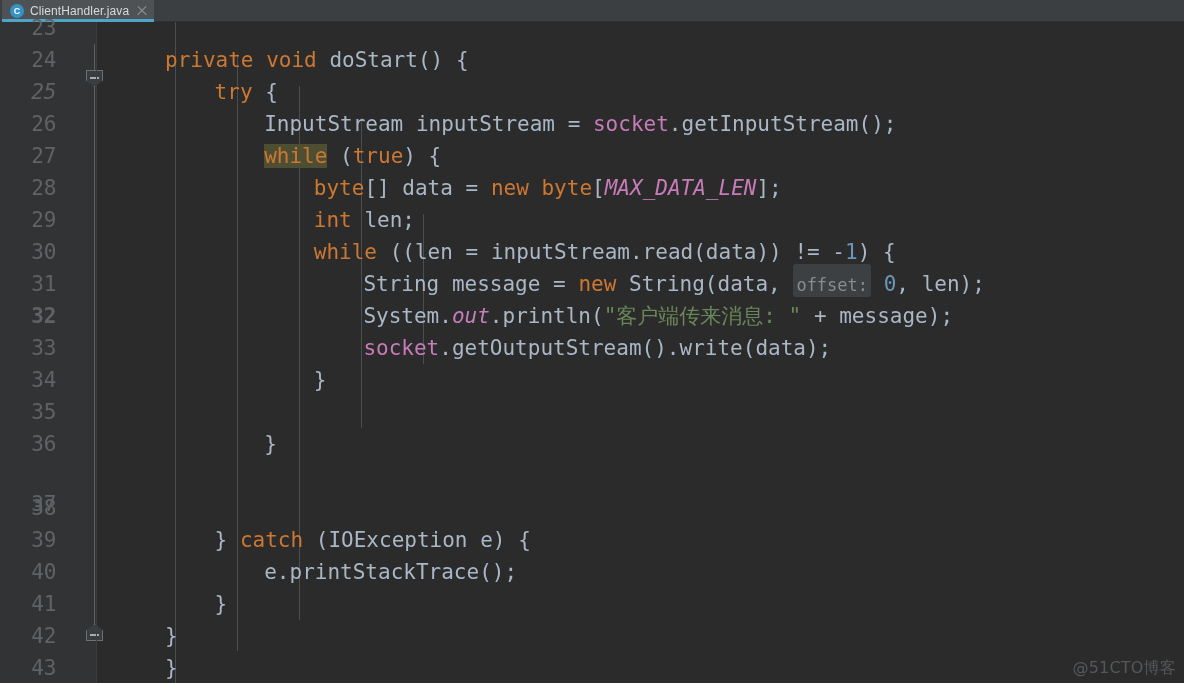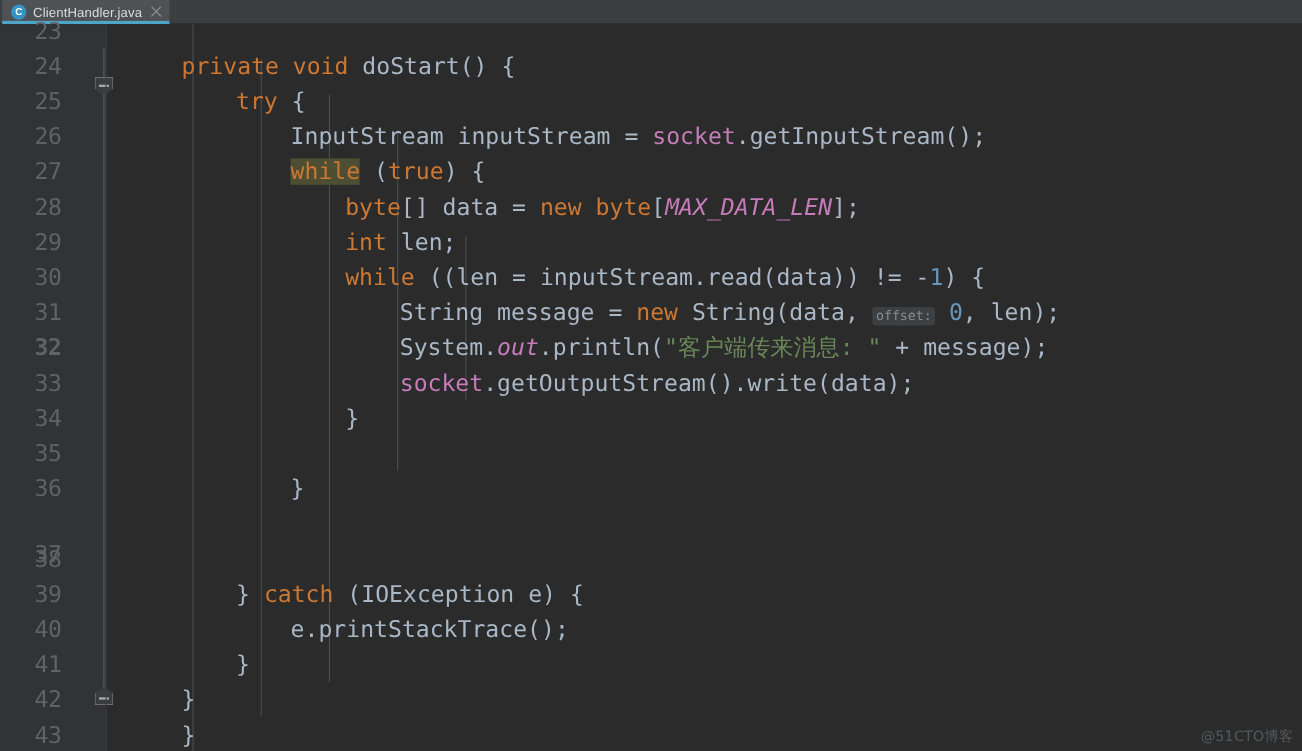--- a/index.html
+++ b/index.html
@@ -173,32 +173,32 @@
   .tok-plain  { color: #a9b7c6; }
   .tok-field  { color: #c77cba; }
   .tok-static { color: #c77cba; font-style: italic; text-align: right; }
   .tok-str    { color: #6a8759; }
   .tok-num    { color: #6897bb; }
   .tok-hl     { color: #cc7832; background: #4e4e33; }
   .tok-hint {
     color: #888c8e;
     background: #3d4043;
     border-radius: 3px;
-    font-size: 12px;
-    padding: 1px 3px 2px 3px;
+    font-size: 17px;
+    padding: 11px 3px 2px 3px;
     letter-spacing: 0px;
   }
 
   
   .watermark {
     position: absolute;
     right: 8px;
     bottom: 4px;
     font-family: "DejaVu Sans", sans-serif;
-    font-size: 13px;
+    font-size: 16px;
     color: #55585a;
     letter-spacing: 0.2px;
   }
 </style>
 </head>
 <body>
 
 <div id="app">
 
   <div class="tabbar">
@@ -210,21 +210,21 @@
     </div>
   </div>
 
   <div class="editor">
 
     <div class="gutter">
 
       <div id="linenums">
           <div class="linenum" style="top: -10px;">23</div>
           <div class="linenum" style="top: 22px;">24</div>
-          <div class="linenum" style="top: 54px;">25</div>
+          <div class="linenum" style="top: 54px; font-style: italic;">25</div>
           <div class="linenum" style="top: 86px;">26</div>
           <div class="linenum" style="top: 118px;">27</div>
           <div class="linenum" style="top: 150px;">28</div>
           <div class="linenum" style="top: 182px;">29</div>
           <div class="linenum" style="top: 214px;">30</div>
           <div class="linenum" style="top: 246px;">31</div>
           <div class="linenum" style="top: 278px; font-weight: bold;">32</div>
           <div class="linenum" style="top: 310px;">33</div>
           <div class="linenum" style="top: 342px;">34</div>
           <div class="linenum" style="top: 374px;">35</div>

